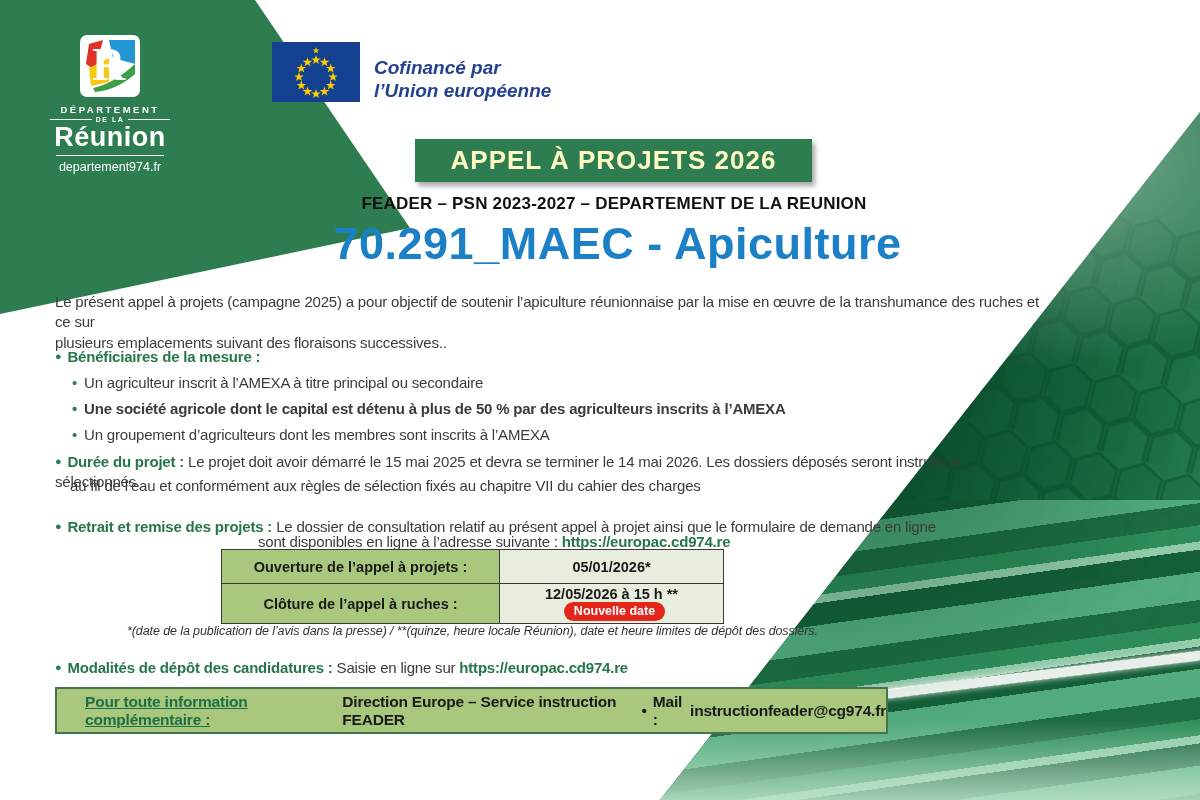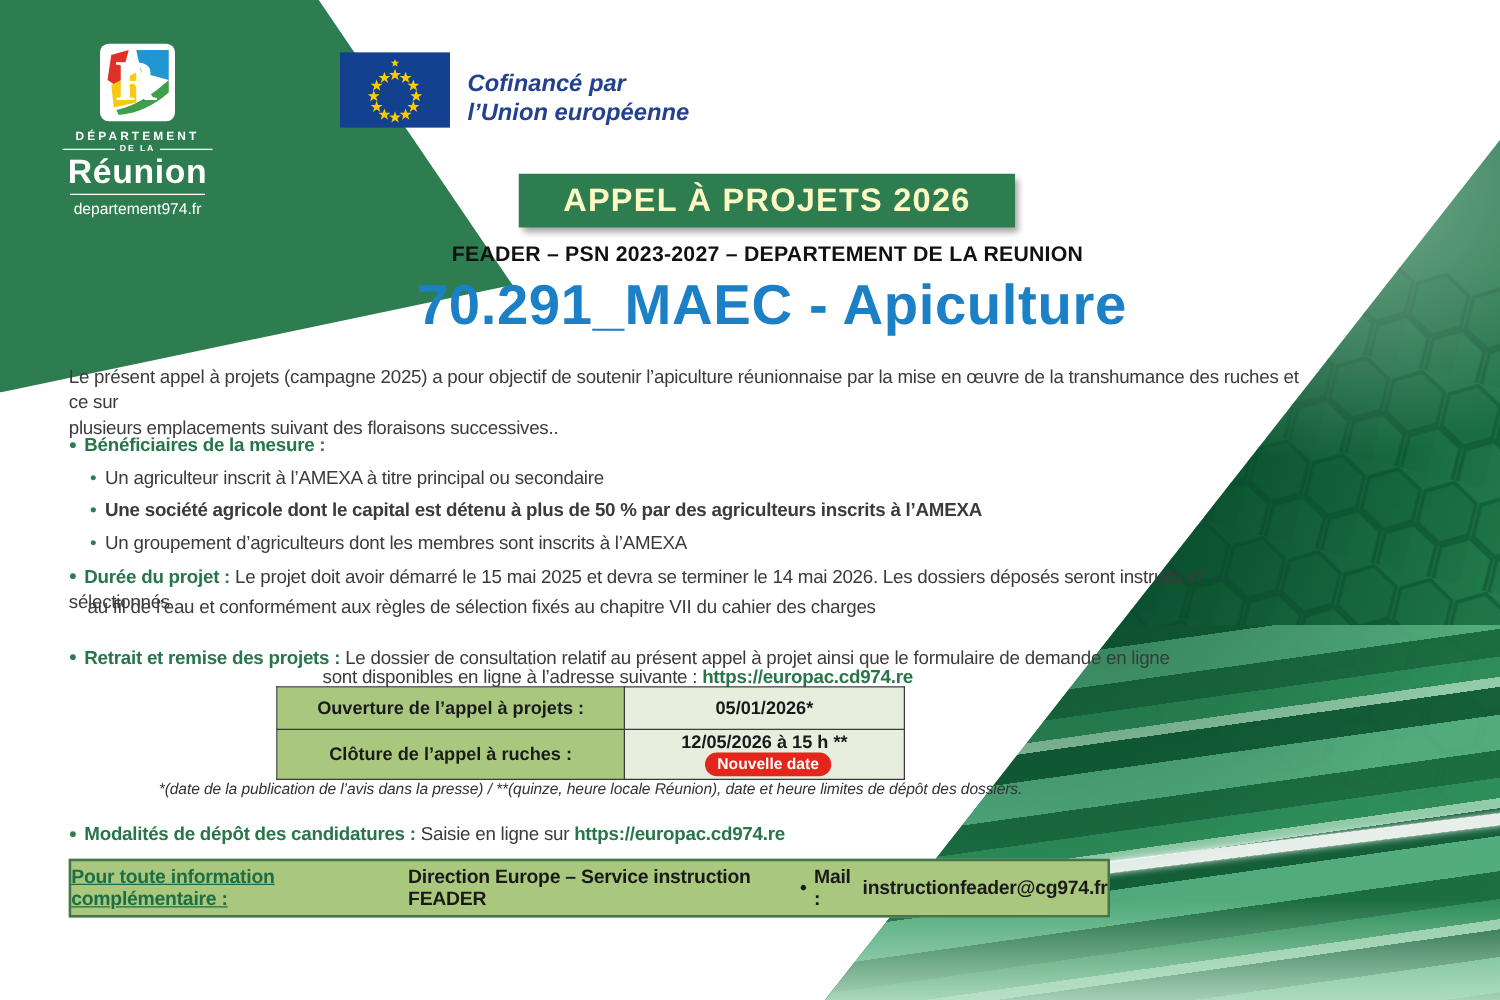--- a/index.html
+++ b/index.html
@@ -101,21 +101,21 @@
 
   .footnote {
     position:absolute; left:127px; top:624px; font-style:italic; font-size:12.5px;
     color:#333; letter-spacing:-0.1px;
   }
 
   
   .contactbox {
     position:absolute; left:55px; top:687px; width:833px; height:47px;
     background:#a9c87e; border:2px solid #44754c;
-    display:flex; align-items:center; padding-left:0;
+    display:flex; align-items:center; padding-left:28px;
     font-size:15.5px; letter-spacing:-0.2px;
   }
   .contactbox .lead { color:#1d6e44; font-weight:bold; text-decoration:underline; margin-right:6px; }
   .contactbox .strong { color:#1a1a1a; font-weight:bold; }
 
   .tagline {
     position:absolute; left:0; top:748px; width:950px; text-align:center;
     font-weight:bold; font-style:italic; font-size:17.5px; color:#111;
   }
 </style>

